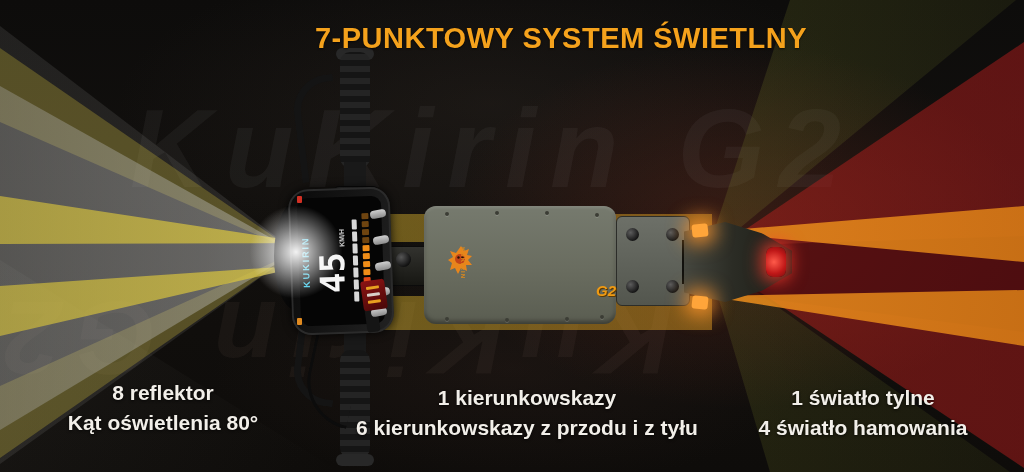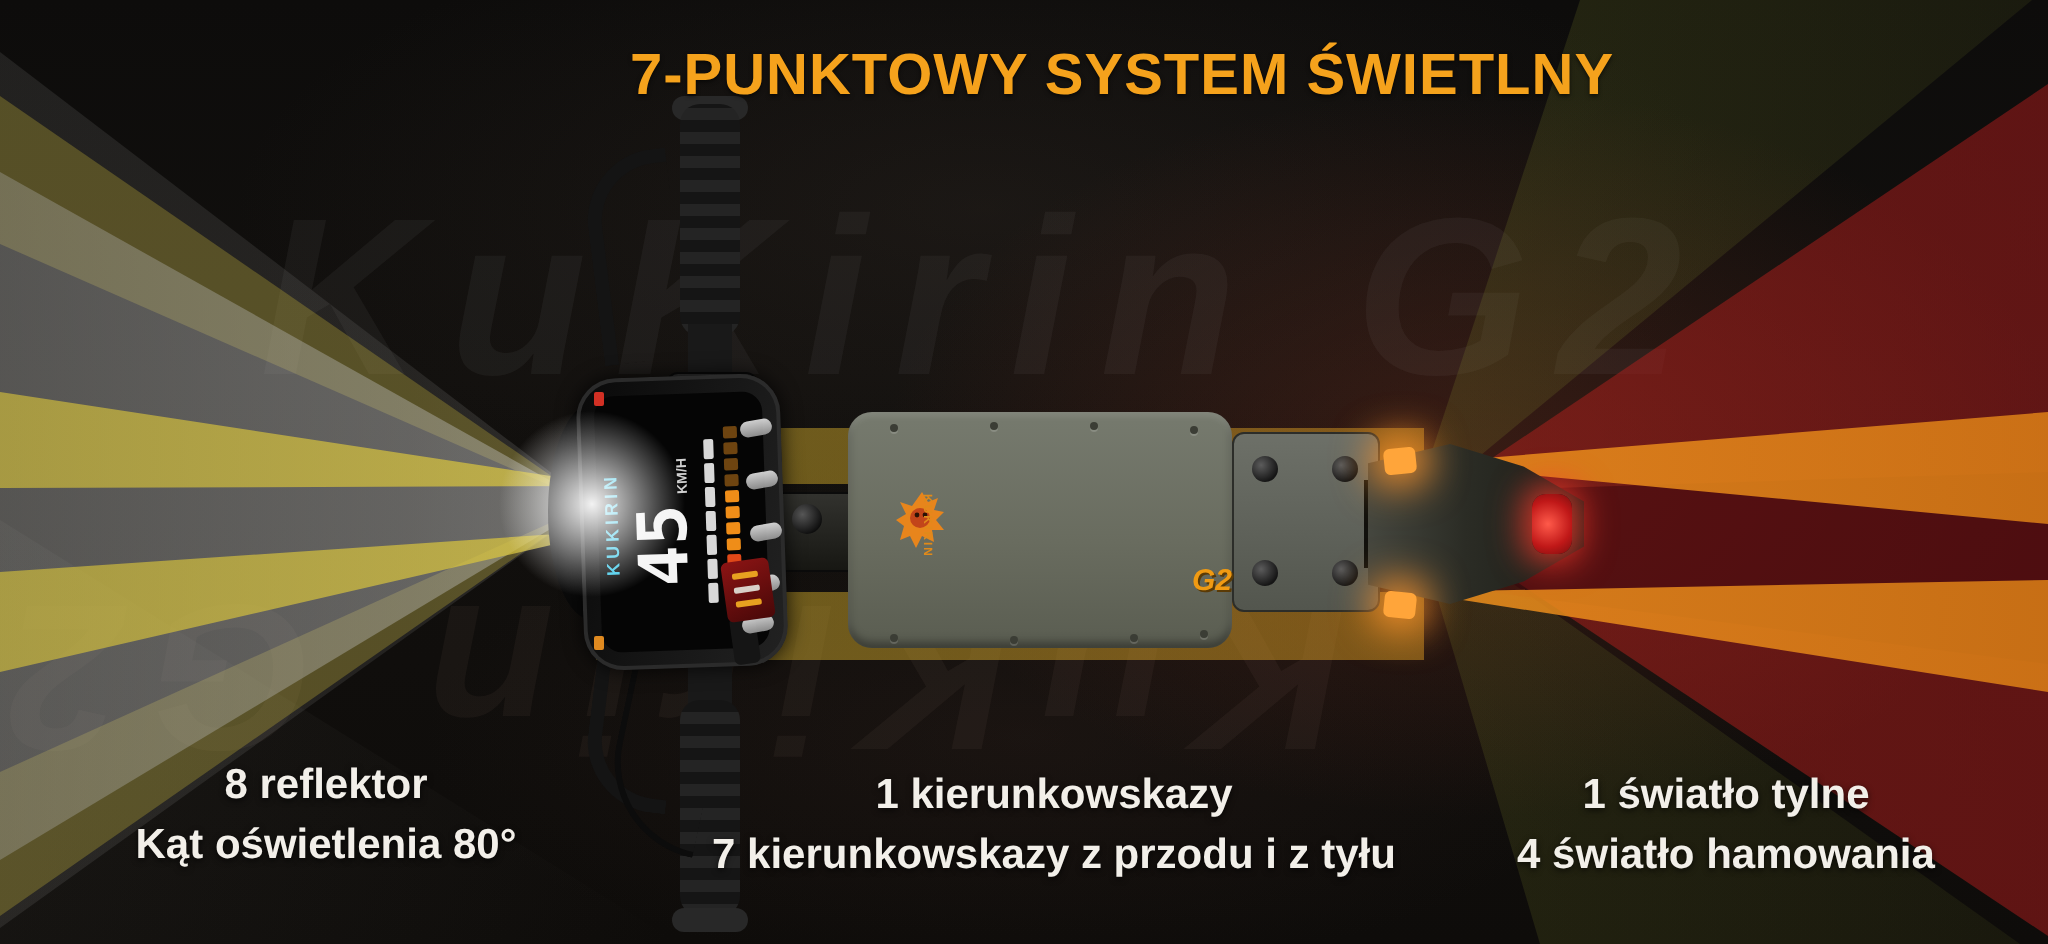--- a/index.html
+++ b/index.html
@@ -273,20 +273,20 @@
 
   <div class="abs headlight-glow"></div>
 
   <div class="abs title">7-PUNKTOWY SYSTEM ŚWIETLNY</div>
   <div class="abs caption cap-front">
     <div>8 reflektor</div>
     <div>Kąt oświetlenia 80°</div>
   </div>
   <div class="abs caption cap-turn">
     <div>1 kierunkowskazy</div>
-    <div>7 kierunkowskazy z przodu i z tyłu</div>
+    <div>6 kierunkowskazy z przodu i z tyłu</div>
   </div>
   <div class="abs caption cap-rear">
     <div>1 światło tylne</div>
     <div>4 światło hamowania</div>
   </div>
 
 </div>
 
 </body></html>

